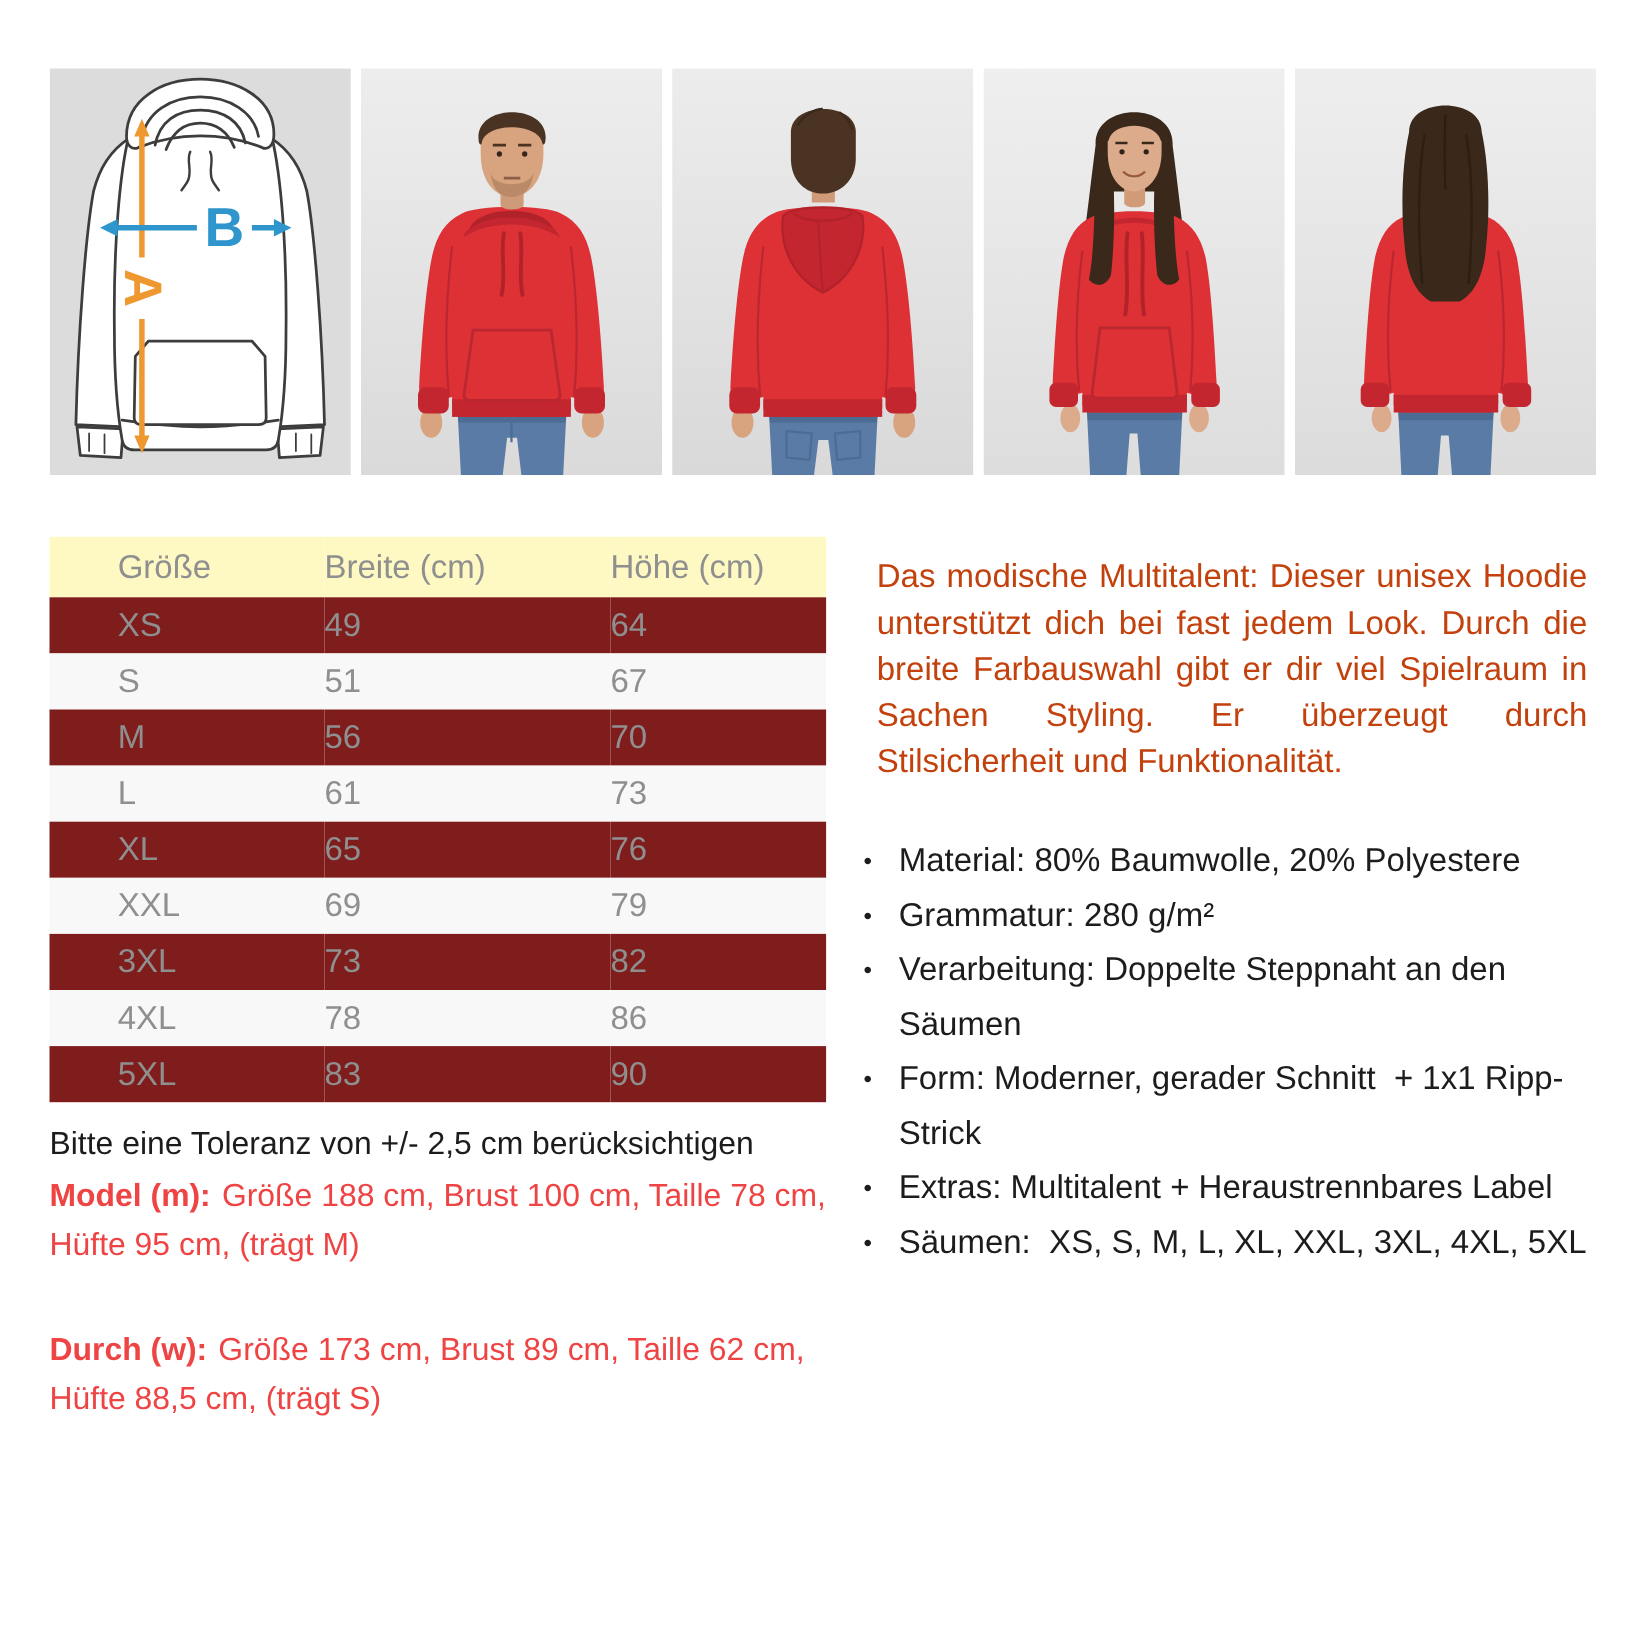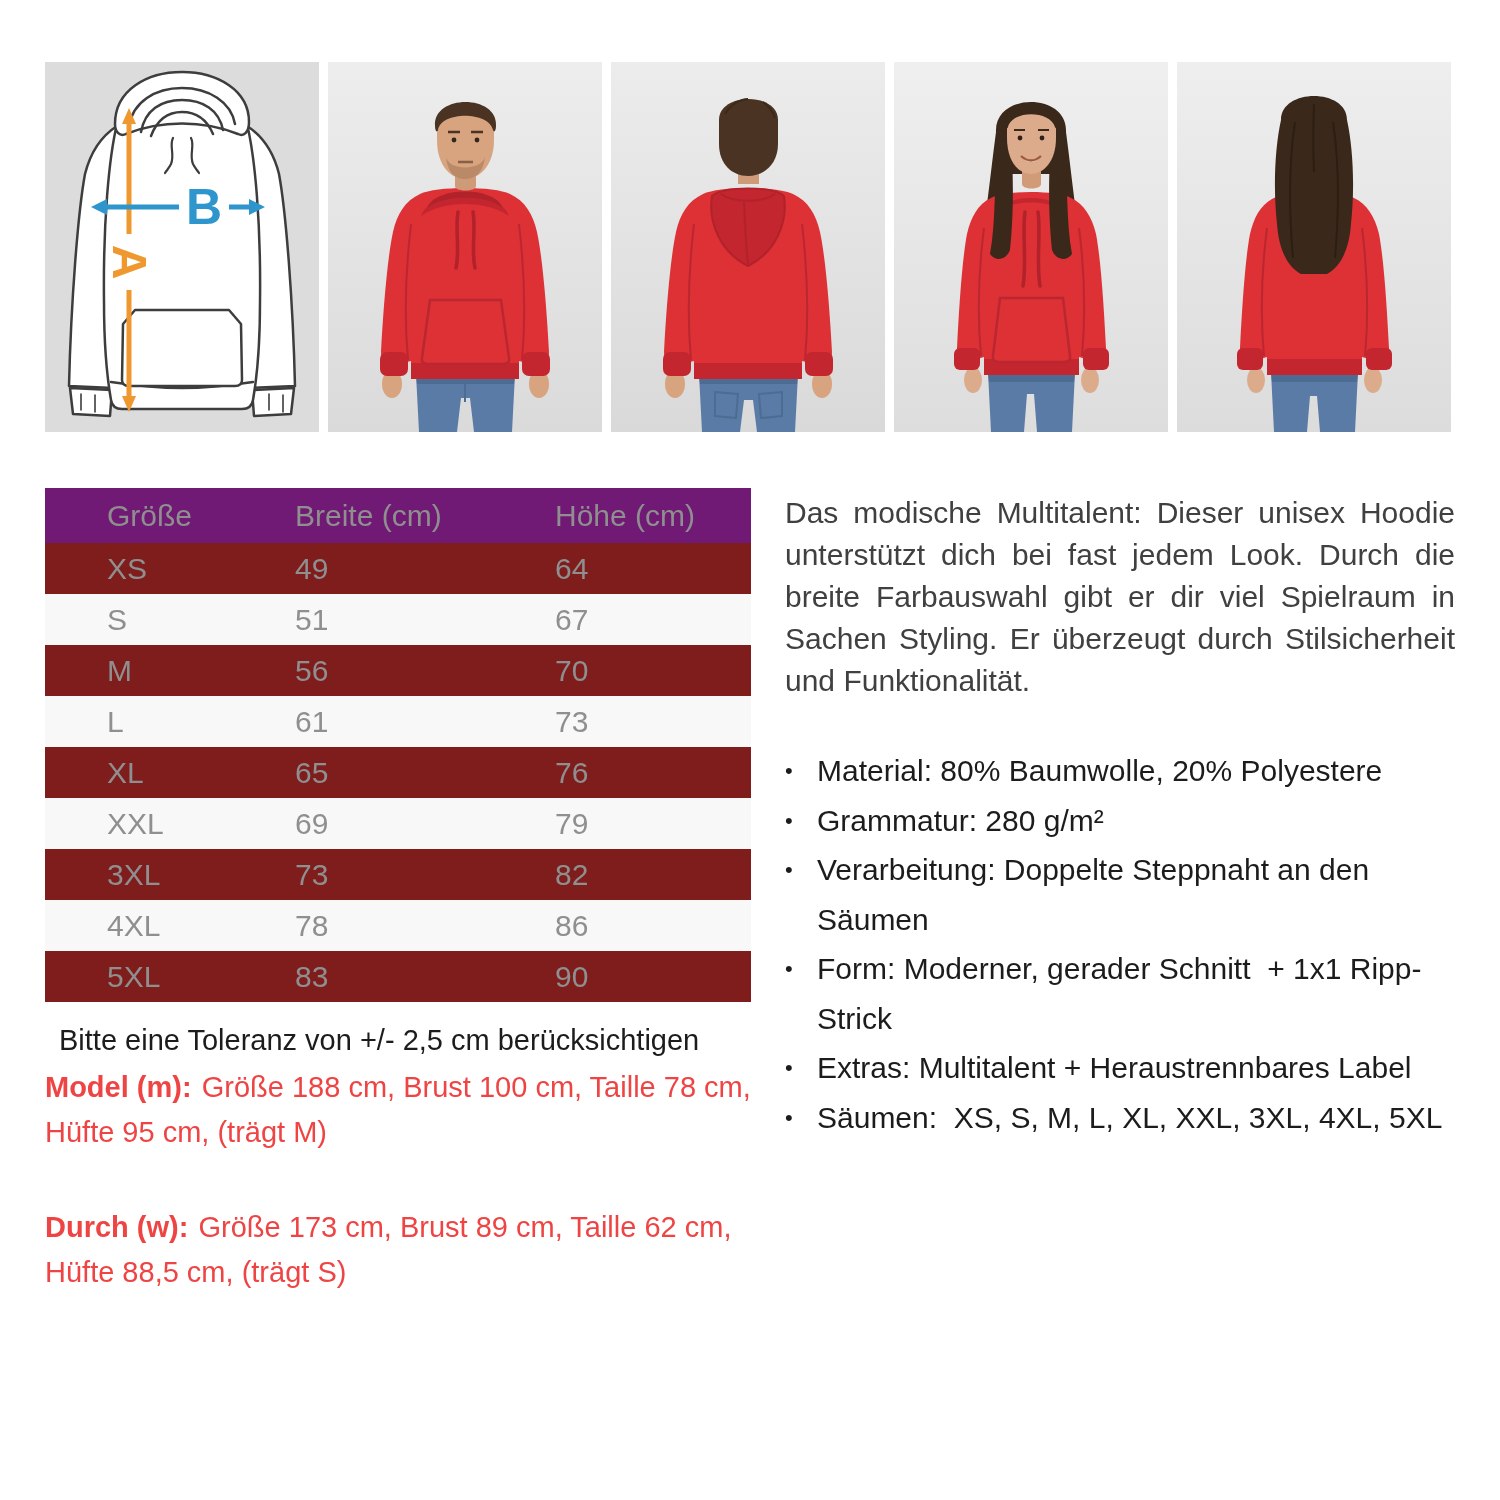--- a/index.html
+++ b/index.html
@@ -18,31 +18,31 @@
   .content{display:flex;margin-top:56px;align-items:flex-start;}
   .left-col{width:706px;flex:none;}
   .right-col{flex:1;margin-left:34px;padding-top:4px;}
 
   
   table.size{width:100%;border-collapse:collapse;font-size:30px;color:#8f8f8f;table-layout:fixed;}
   table.size th,table.size td{font-weight:400;text-align:left;padding:0;vertical-align:middle;}
   table.size th{height:55px;}
   table.size td{height:51px;}
   table.size th:first-child,table.size td:first-child{padding-left:62px;}
-  table.size thead tr{background:#701a75;}
+  table.size thead tr{background:#fef9c3;}
   table.size tbody tr.dark{background:#7f1d1d;}
   table.size tbody tr.light{background:#f8f8f8;}
 
-  .tolerance{margin:16px 0 0 14px;font-size:29px;line-height:1.55;color:#1c1c1c;}
+  .tolerance{margin:16px 0 0 0;font-size:29px;line-height:1.55;color:#1c1c1c;}
   .model-note{margin:2px 0 0 0;font-size:29px;line-height:1.55;color:#ef4444;}
   .model-note strong{font-weight:700;margin-right:.35em;}
   .model-note.spaced{margin-top:50px;}
 
   
-  .intro{margin:0;font-size:30px;line-height:1.4;text-align:justify;color:#404040;}
+  .intro{margin:12px;font-size:30px;line-height:1.4;text-align:justify;color:#c2410c;}
   .features{margin:44px 0 0 0;padding:0;list-style:none;font-size:30px;line-height:1.65;color:#1c1c1c;}
   .features li{display:flex;align-items:flex-start;}
   .features .dot{flex:none;width:32px;font-size:22px;line-height:49px;color:#1c1c1c;}
   .features .btext{flex:1;white-space:pre-wrap;max-width:642px;}
 </style>
 </head>
 <body>
 
 <div class="page">
 

